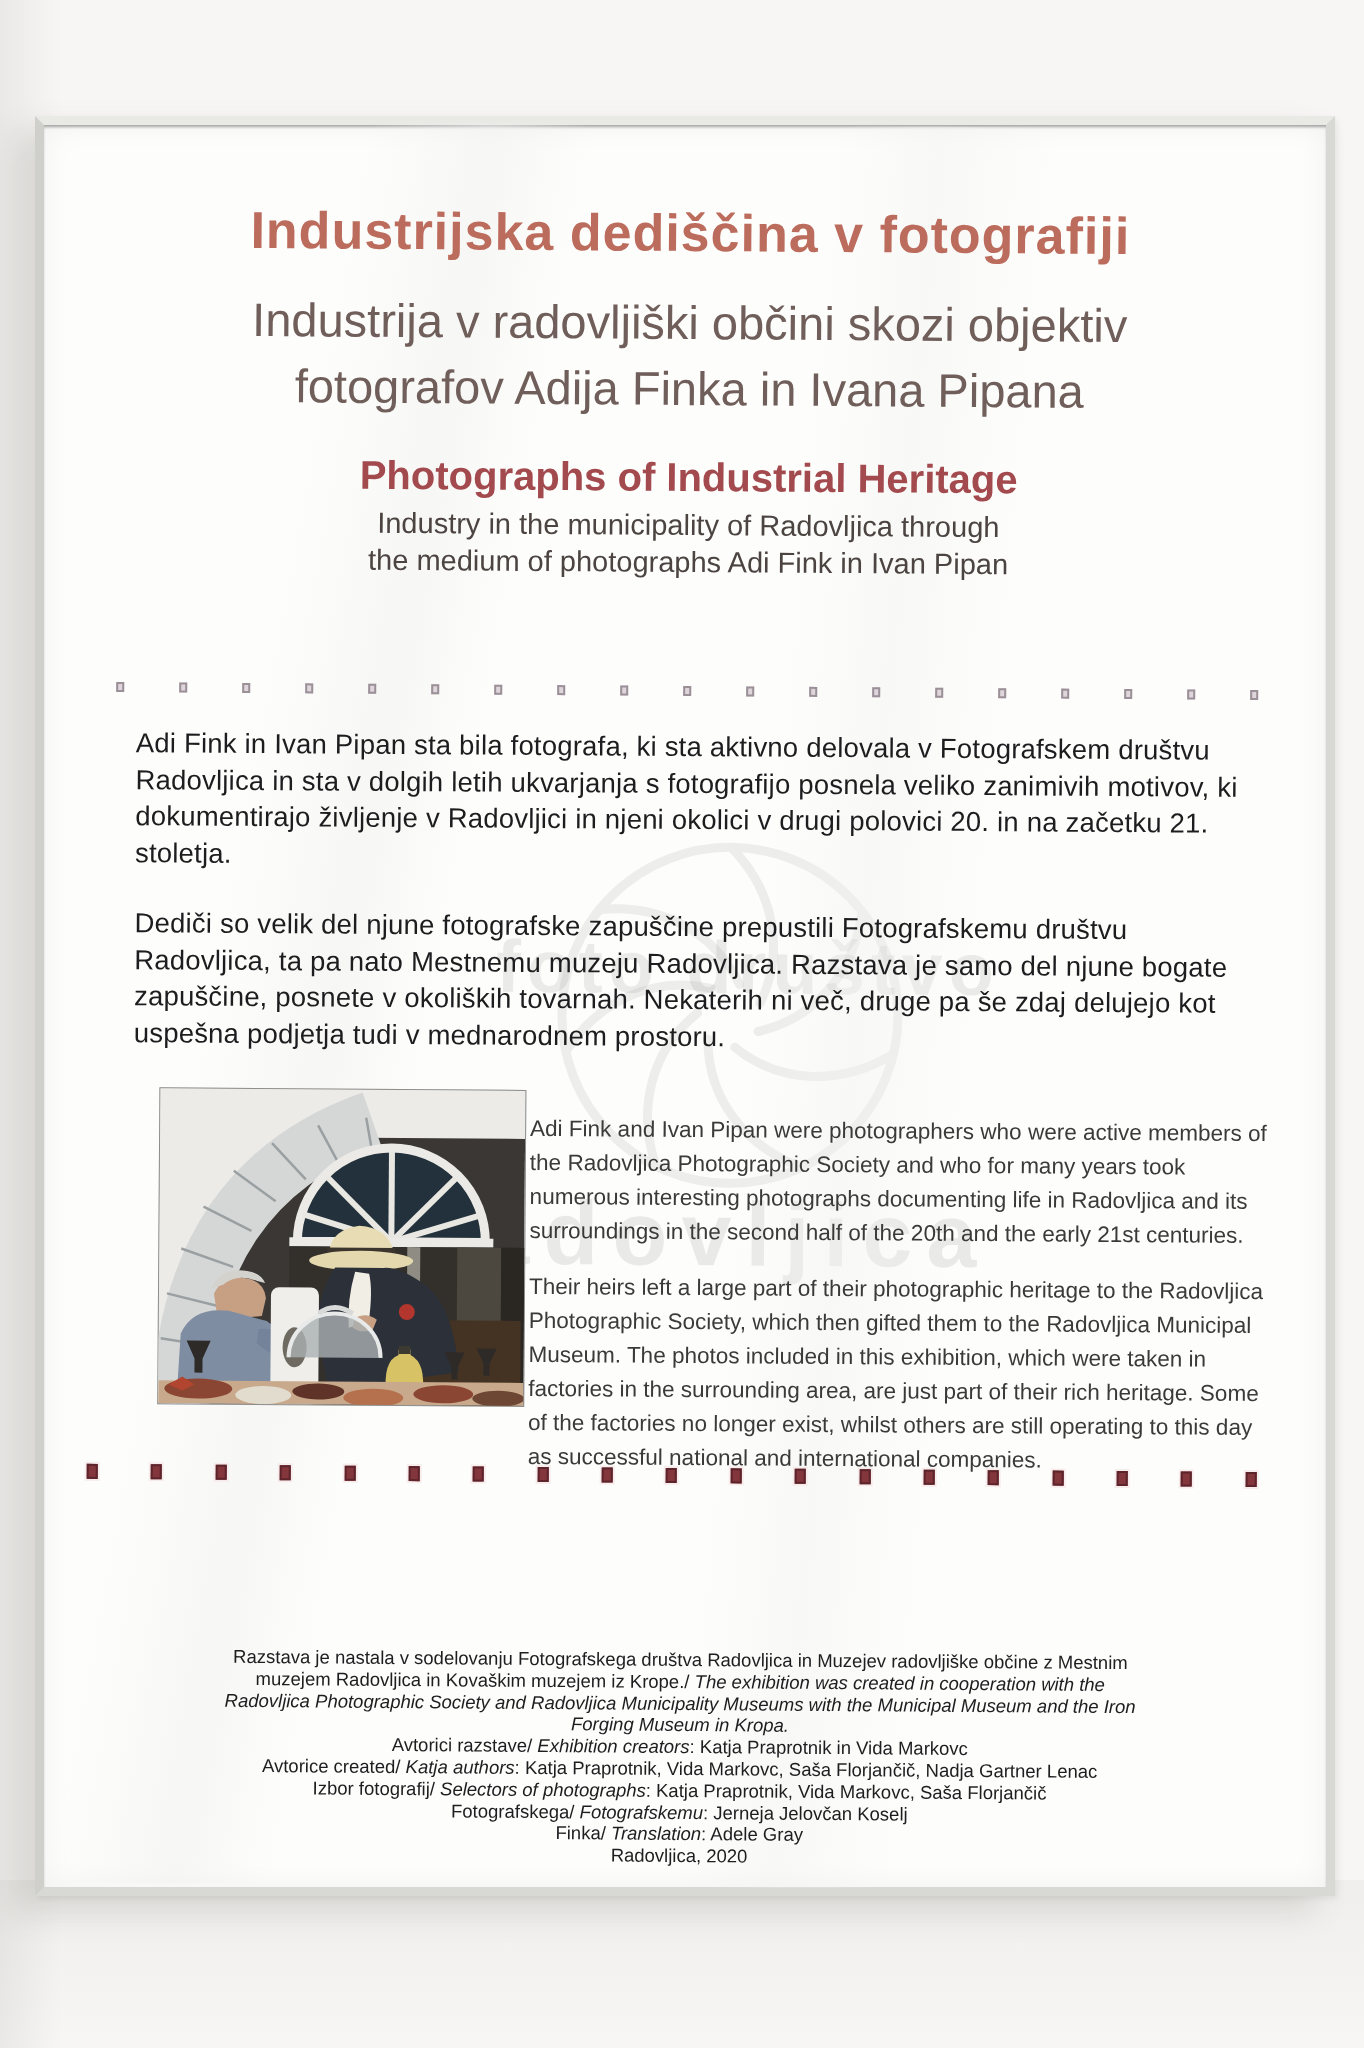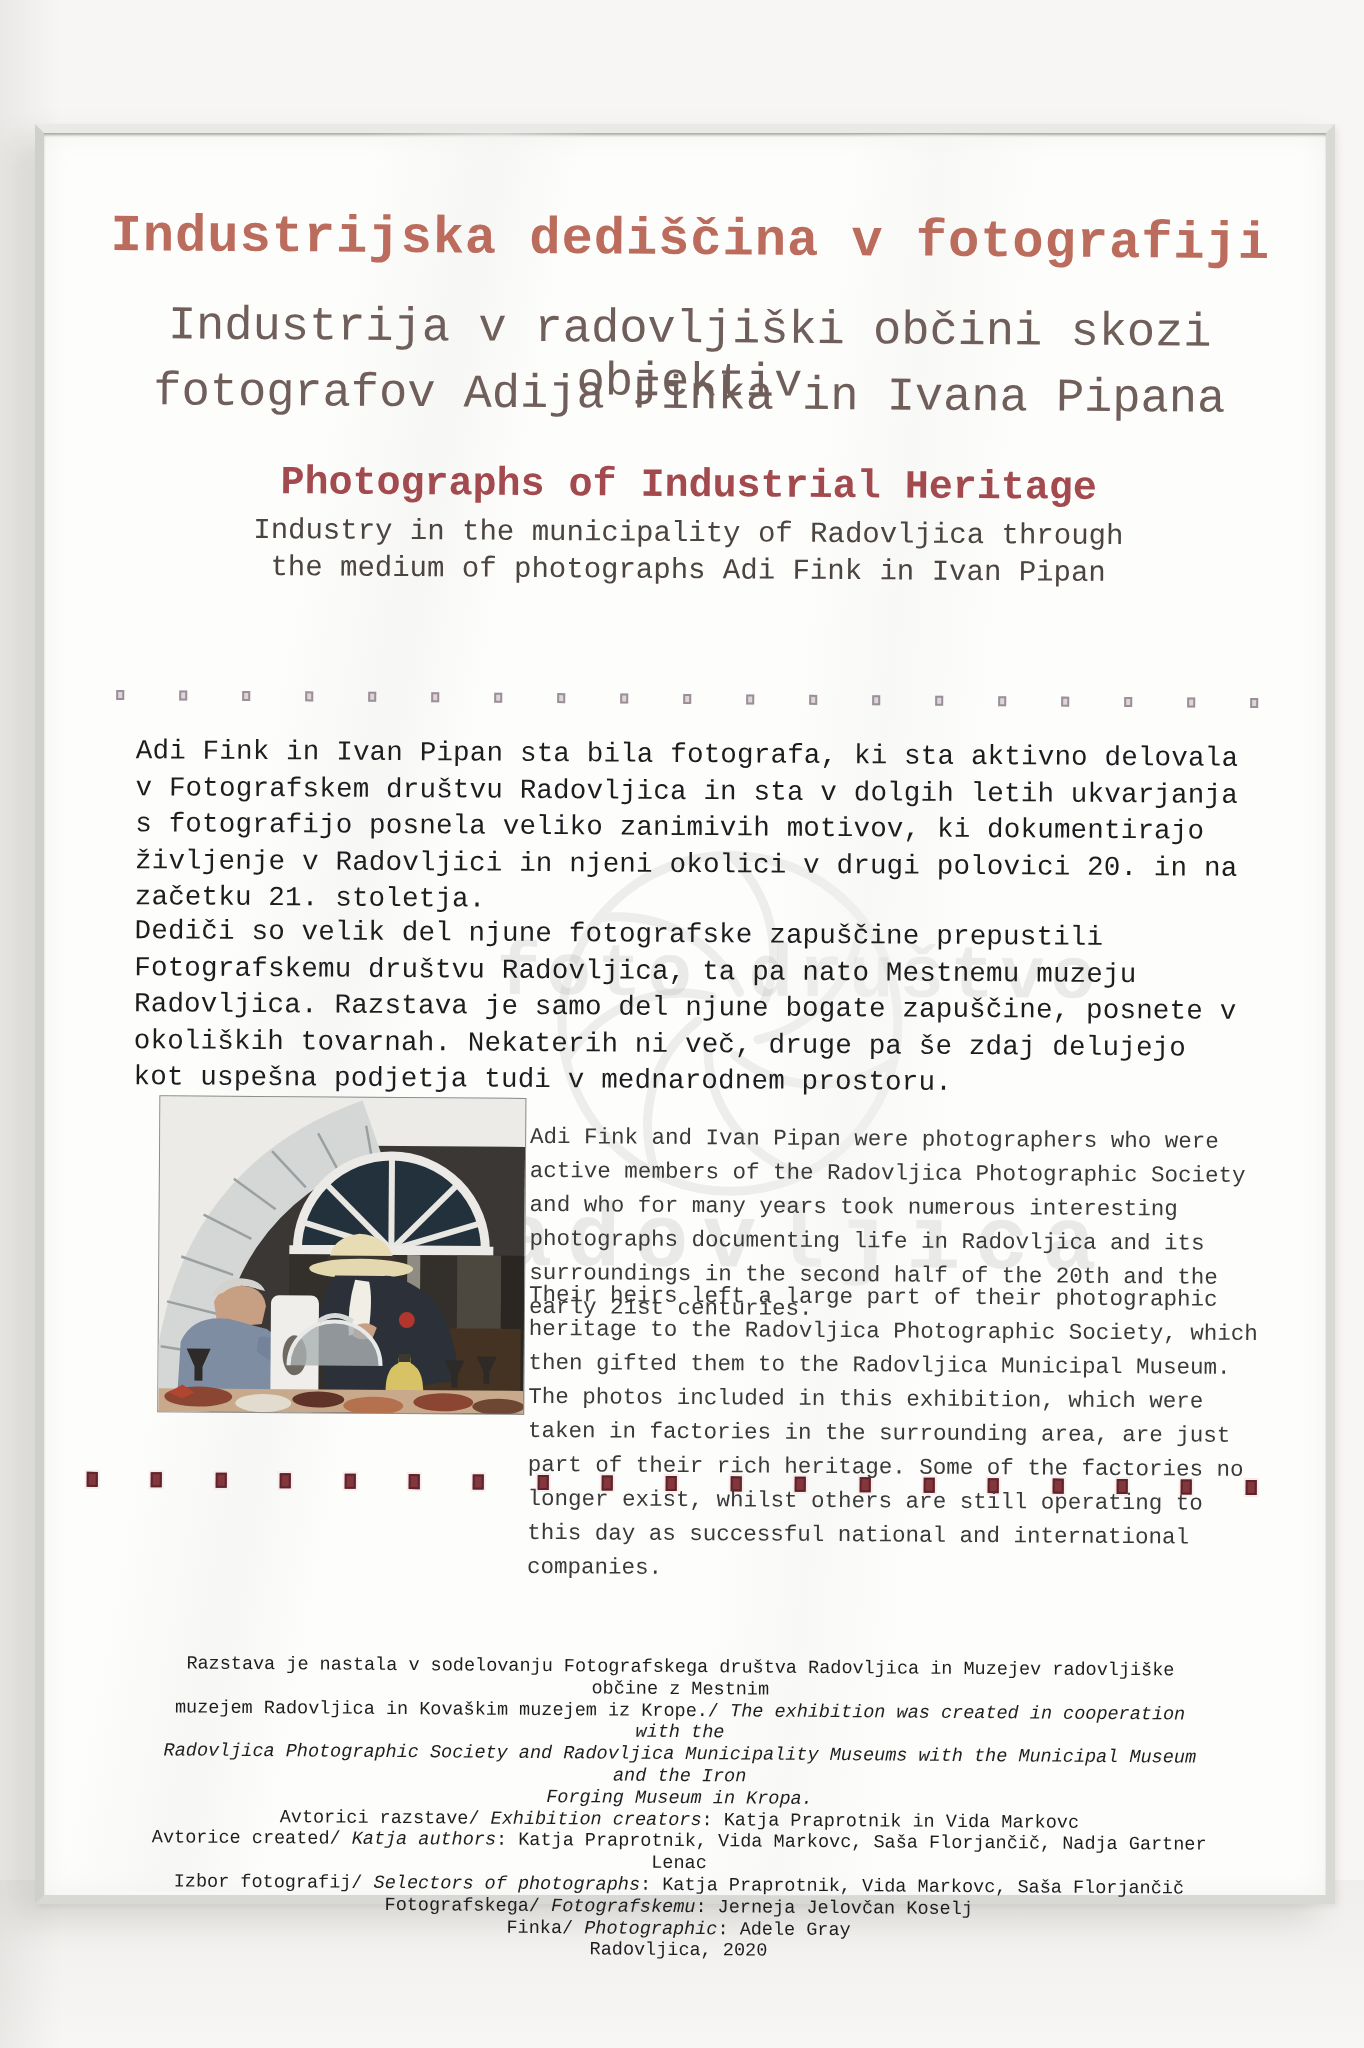--- a/index.html
+++ b/index.html
@@ -9,28 +9,27 @@
     font-family:"Liberation Sans", sans-serif;
     position:relative;overflow:hidden;
   }
   
   .wall-shade-left{position:absolute;left:0;top:0;width:60px;height:2048px;
     background:linear-gradient(90deg, rgba(120,115,110,.10), rgba(120,115,110,0));}
   .wall-shade-bottom{position:absolute;left:0;top:1880px;width:1364px;height:168px;
     background:linear-gradient(180deg, rgba(120,115,110,.06), rgba(120,115,110,0));}
 
   .frame{
-    position:absolute;left:35px;top:124px;width:1300px;height:1780px;
+    position:absolute;left:35px;top:116px;width:1300px;height:1780px;
     box-sizing:border-box;
     border:9px solid #d8d8d4;
     border-top-color:#e9e9e6;border-left-color:#cfcfcb;
     background:#fdfdfc;
     box-shadow:-20px 16px 30px rgba(90,85,78,.16), 3px 3px 6px rgba(0,0,0,.06),
       inset 0 3px 3px -1px rgba(40,40,40,.40), inset 0 0 30px rgba(0,0,0,.05);
-    font-family:Liberation Mono, monospace;
   }
   .poster-content{
     position:absolute;left:0;top:0;width:1282px;height:1762px;
     transform:rotate(.4deg);transform-origin:50% 50%;
   }
   
   .reflection{position:absolute;left:0;top:0;width:100%;height:100%;
     background:
       linear-gradient(100deg, rgba(255,255,255,0) 20%, rgba(240,240,238,.5) 28%, rgba(255,255,255,0) 34%),
       linear-gradient(95deg, rgba(255,255,255,0) 55%, rgba(242,242,240,.45) 62%, rgba(255,255,255,0) 70%);
@@ -241,18 +240,18 @@
 
     <div class="credits">
         <div><span>Razstava je nastala v sodelovanju Fotografskega društva Radovljica in Muzejev radovljiške občine z Mestnim</span></div>
         <div><span>muzejem Radovljica in Kovaškim muzejem iz Krope./ </span><span class="it">The exhibition was created in cooperation with the</span></div>
         <div><span class="it">Radovljica Photographic Society and Radovljica Municipality Museums with the Municipal Museum and the Iron</span></div>
         <div><span class="it">Forging Museum in Kropa.</span></div>
         <div><span>Avtorici razstave/ </span><span class="it">Exhibition creators</span><span>: Katja Praprotnik in Vida Markovc</span></div>
         <div><span>Avtorice created/ </span><span class="it">Katja authors</span><span>: Katja Praprotnik, Vida Markovc, Saša Florjančič, Nadja Gartner Lenac</span></div>
         <div><span>Izbor fotografij/ </span><span class="it">Selectors of photographs</span><span>: Katja Praprotnik, Vida Markovc, Saša Florjančič</span></div>
         <div><span>Fotografskega/ </span><span class="it">Fotografskemu</span><span>: Jerneja Jelovčan Koselj</span></div>
-        <div><span>Finka/ </span><span class="it">Photographic</span><span>: Adele Gray</span></div>
+        <div><span>Finka/ </span><span class="it">Translation</span><span>: Adele Gray</span></div>
         <div><span>Radovljica, 2020</span></div>
       </div>
 
   </div>
 </div>
 
 </body></html>

